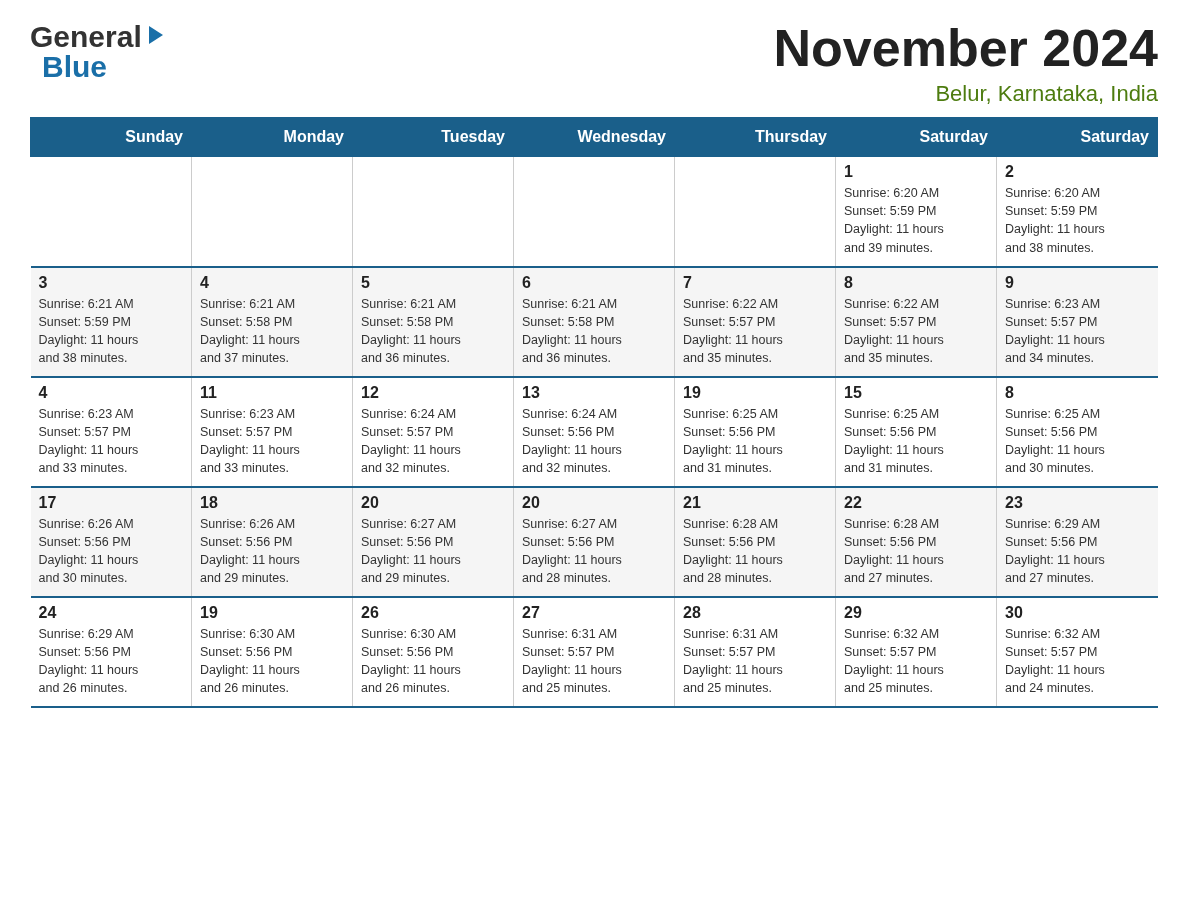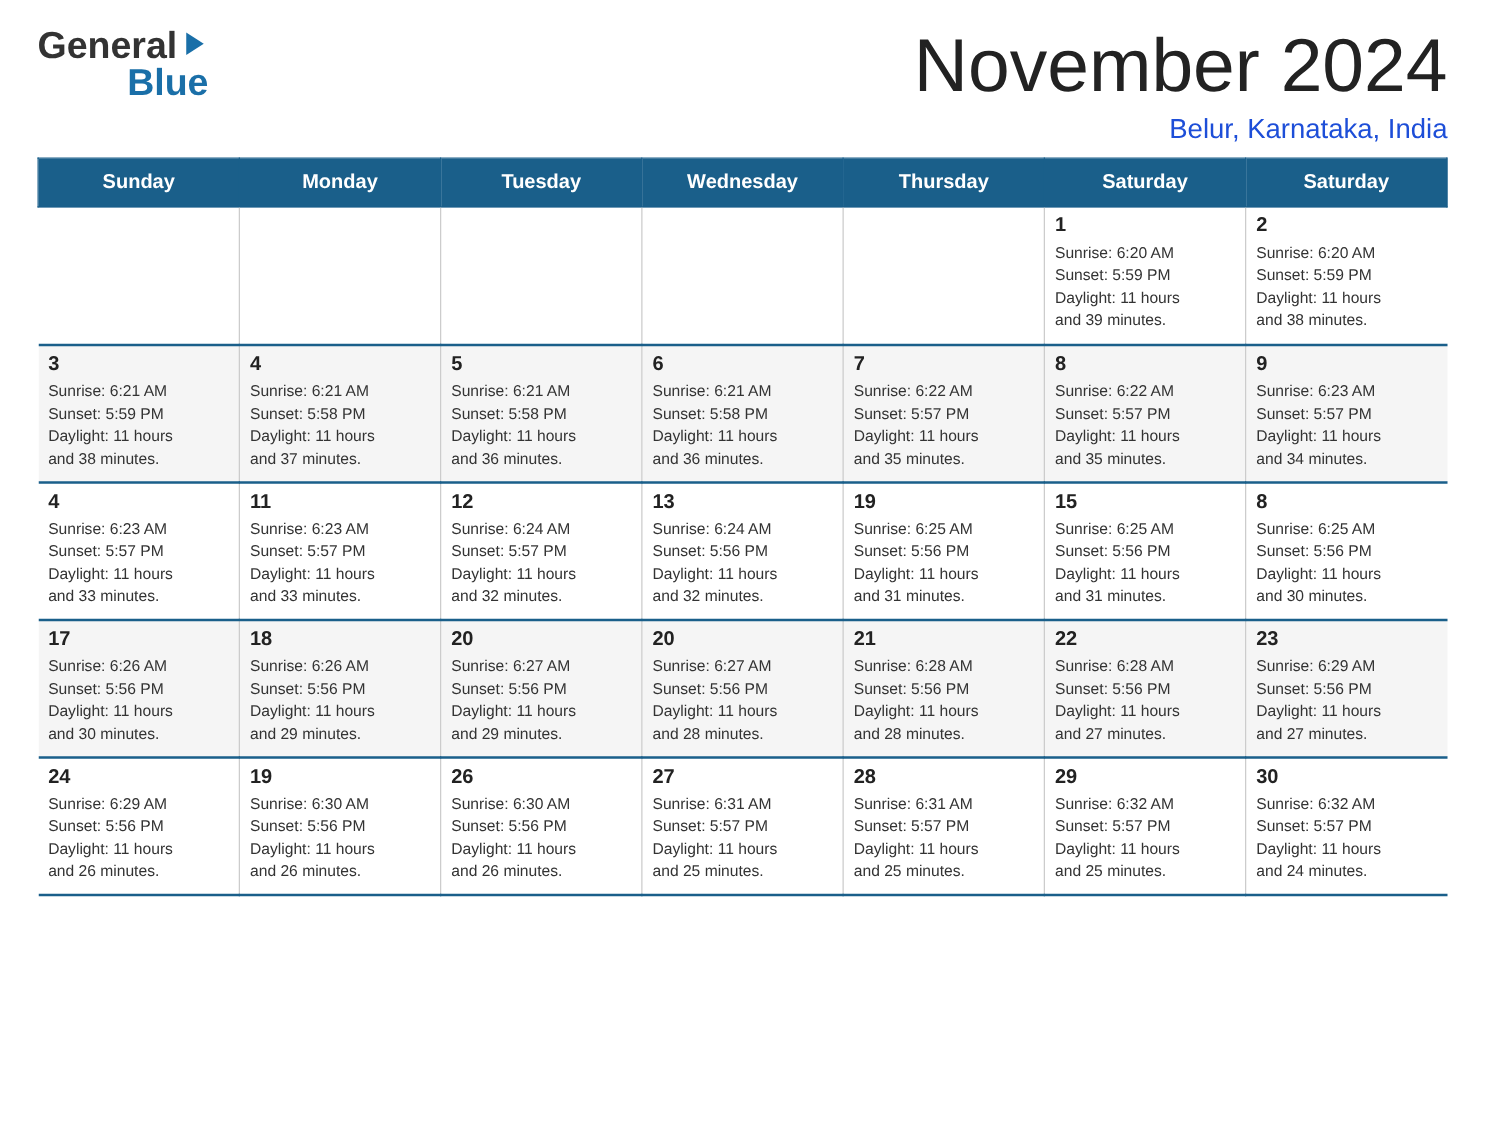--- a/index.html
+++ b/index.html
@@ -12,48 +12,48 @@
     }
     .header {
       display: flex;
       justify-content: space-between;
       align-items: flex-start;
       margin-bottom: 10px;
     }
     .logo {
       display: flex;
       flex-direction: column;
-      align-items: flex-end;
+      align-items: flex-start;
     }
     .title-block {
       text-align: right;
     }
     .month-title {
-      font-size: 60px;
-      font-weight: normal;
+      font-size: 52px;
+      font-weight: bold;
       color: #222;
       line-height: 1.1;
     }
     .location-title {
       font-size: 22px;
-      color: #1d4ed8;
+      color: #4d7c0f;
       margin-top: 4px;
     }
     table {
       width: 100%;
       border-collapse: collapse;
       margin-top: 10px;
     }
     thead th {
       background-color: #1a5f8a;
       color: #fff;
       font-size: 16px;
       font-weight: bold;
       padding: 10px 8px;
-      text-align: center;
+      text-align: right;
       border: 1px solid #1a5f8a;
       margin-left: 30px;
     }
     tbody tr {
       border-bottom: 2px solid #1a5f8a;
     }
     tbody td {
       vertical-align: top;
       padding: 6px 8px;
       font-size: 13px;

